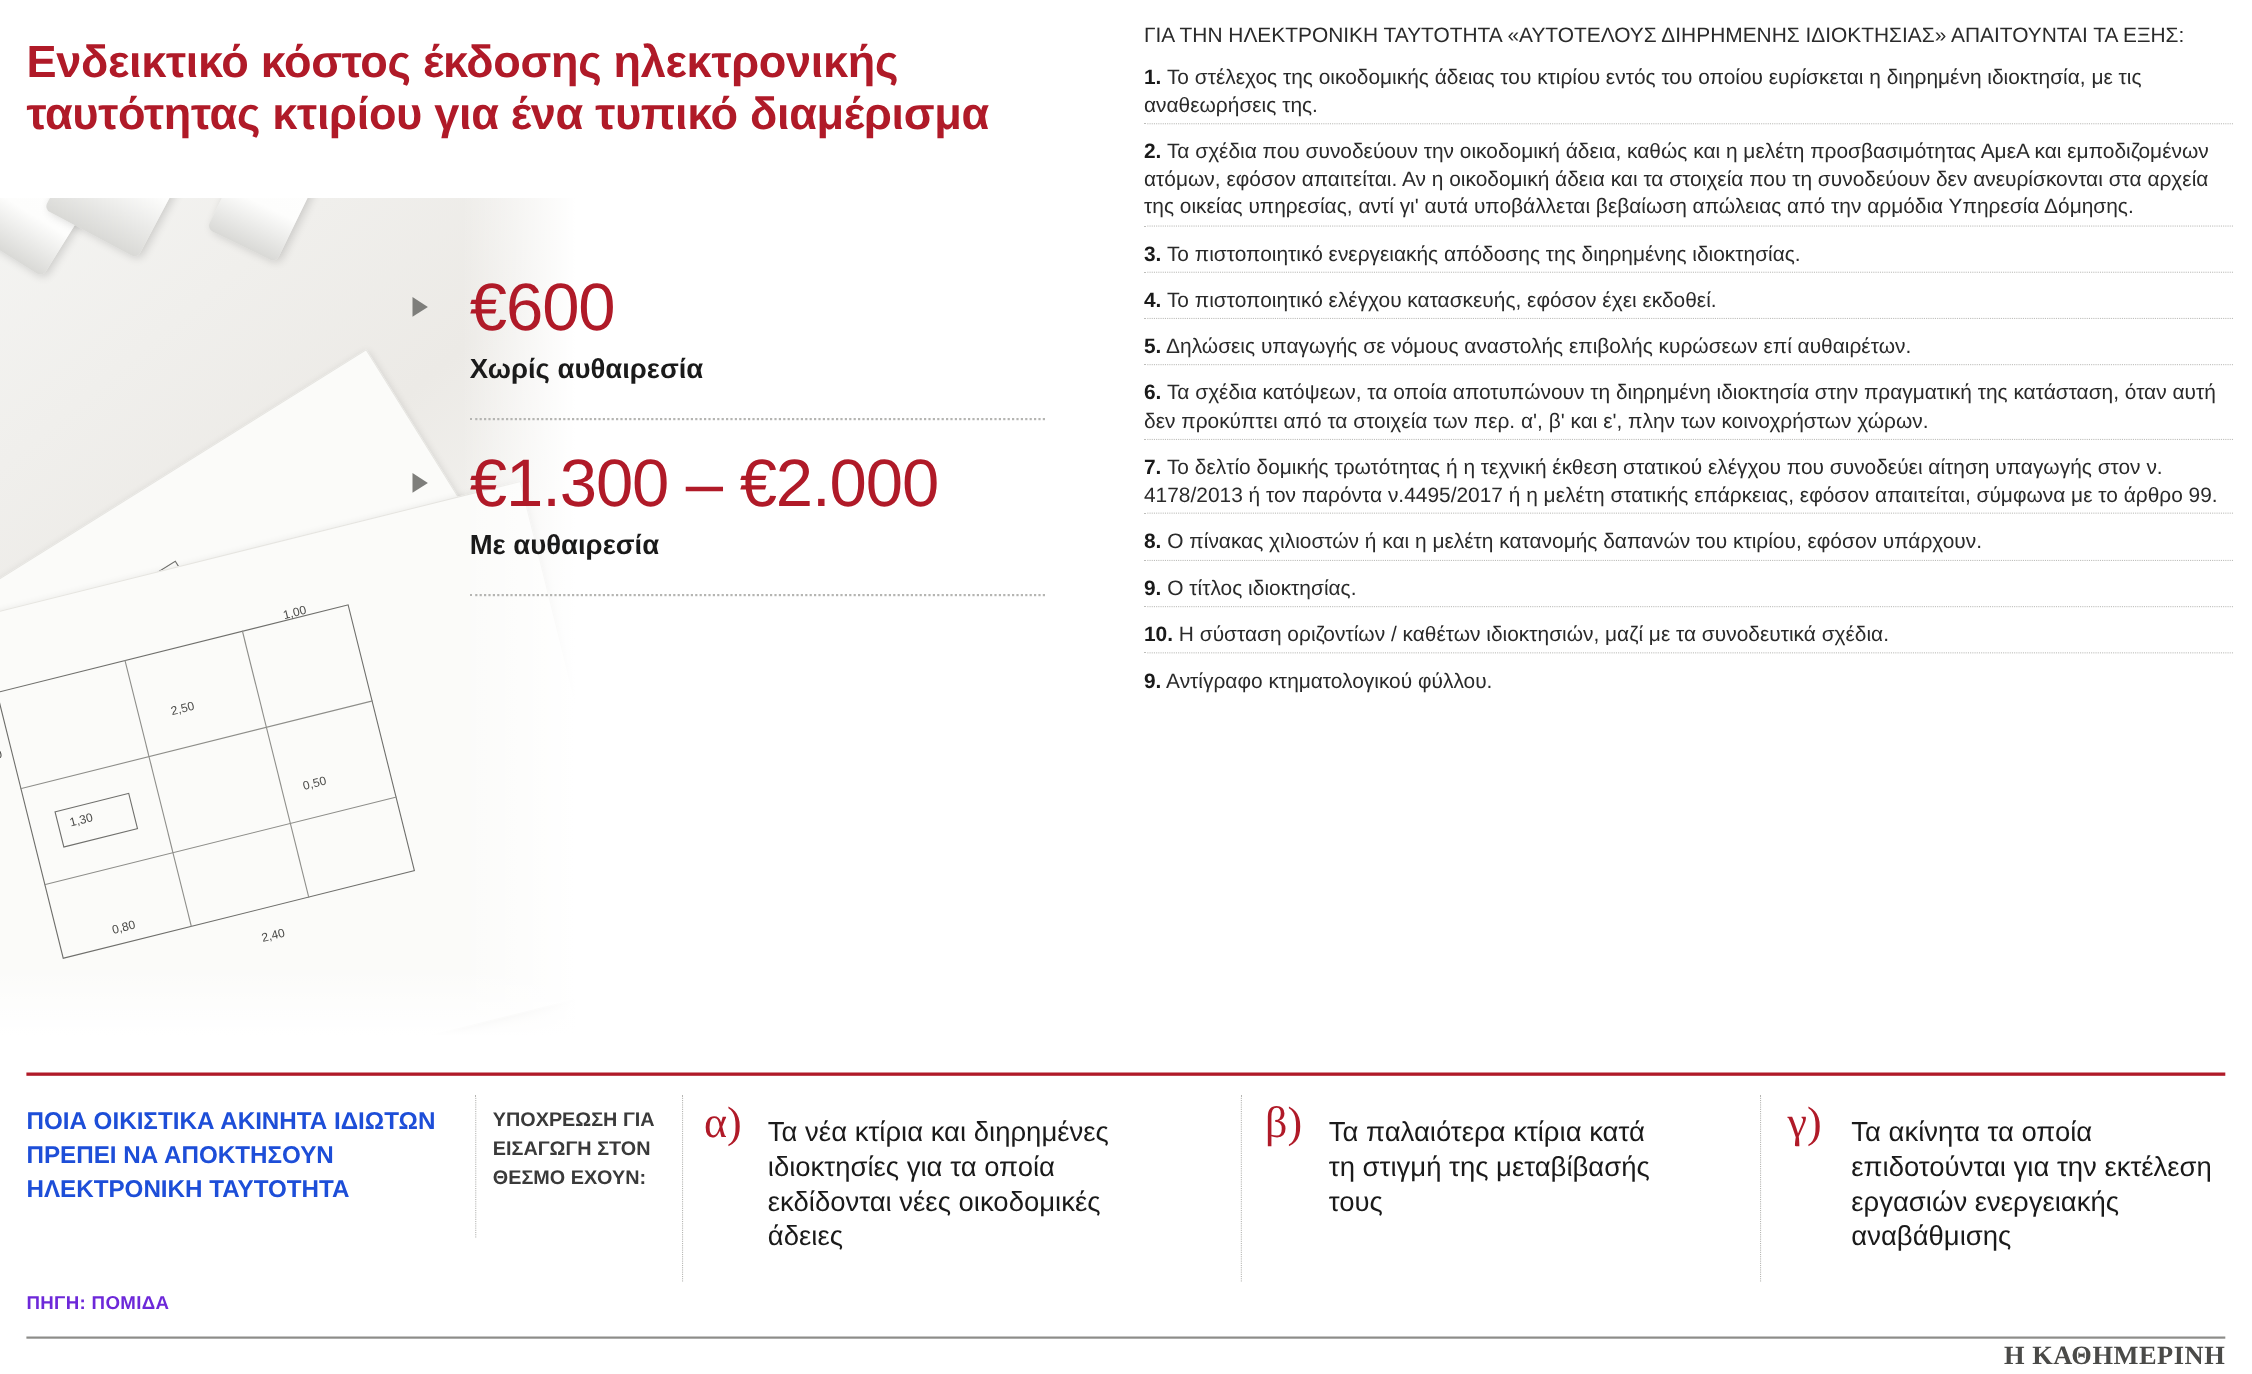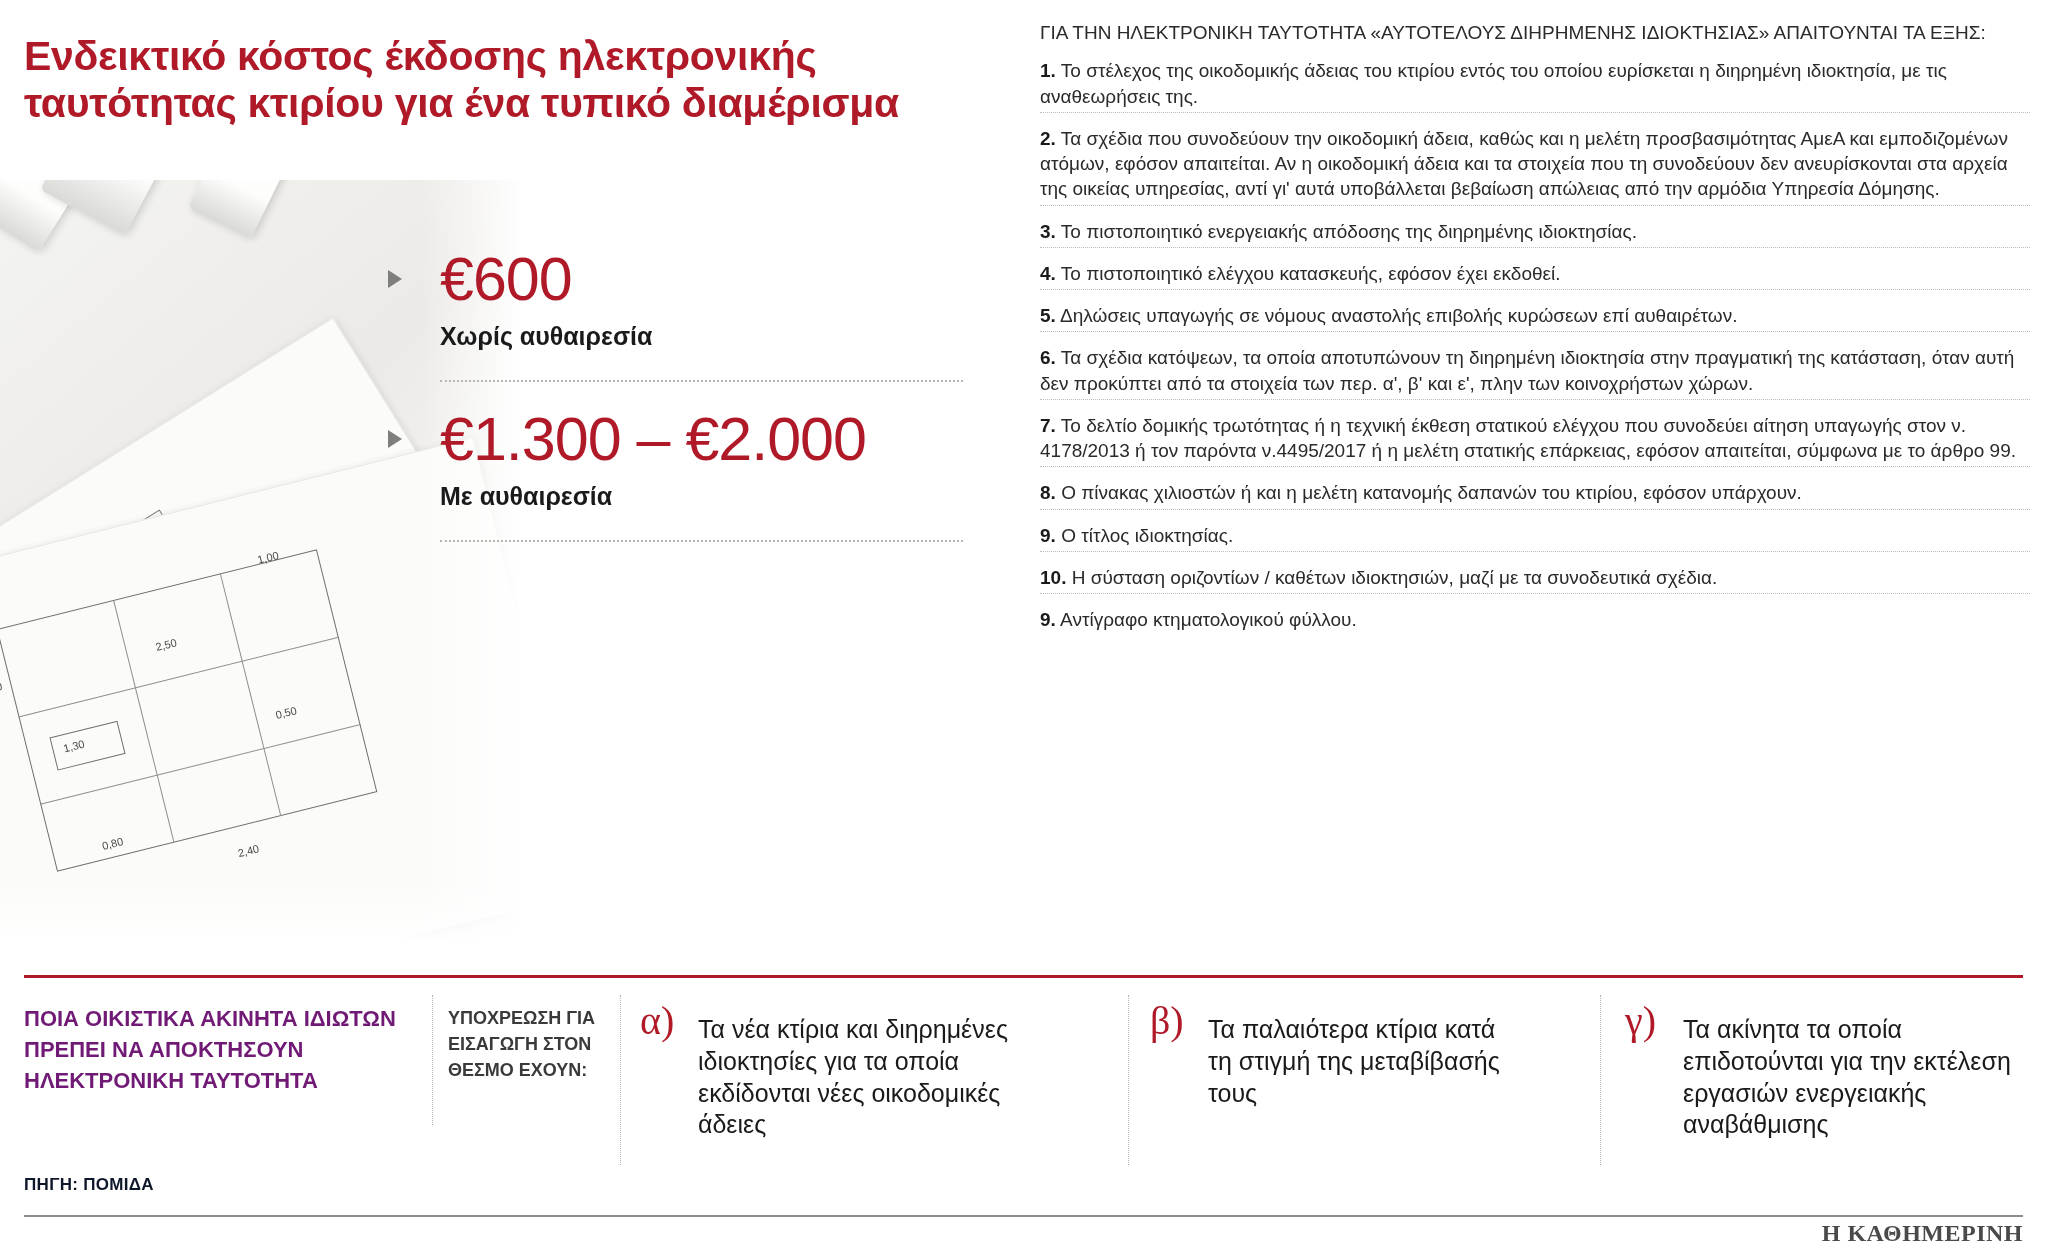--- a/index.html
+++ b/index.html
@@ -108,21 +108,21 @@
     background: linear-gradient(90deg, rgba(255,255,255,0), #ffffff 86%);
   }
   #blueprint-photo .fade-bottom {
     position: absolute; left: 0; bottom: 0; height: 70px; width: 100%;
     background: linear-gradient(180deg, rgba(255,255,255,0), #ffffff 88%);
   }
 
   
   #cost-list {
     position: absolute;
-    left: 388px; top: 248px;
+    left: 375px; top: 248px;
     width: 575px;
   }
   .cost-row { position: relative; padding-left: 52px; }
   .cost-row .bullet {
     position: absolute;
     left: 0; top: 22px;
     width: 0; height: 0;
     border-left: 14px solid #7e7e7b;
     border-top: 9px solid transparent;
     border-bottom: 9px solid transparent;
@@ -192,21 +192,21 @@
     width: 2047px;
     height: 200px;
   }
   #bottom-heading {
     position: absolute;
     left: 24px; top: 13px;
     width: 420px;
     font-size: 22px;
     font-weight: bold;
     line-height: 1.42;
-    color: #701a75;
+    color: #1d4ed8;
   }
   #bottom-obligation {
     position: absolute;
     left: 448px; top: 15px;
     width: 170px;
     font-size: 18px;
     font-weight: bold;
     line-height: 1.45;
     color: #3a3a3a;
   }
@@ -242,21 +242,21 @@
   #vsep1 { left: 620px; }
   #vsep2 { left: 1128px; }
   #vsep3 { left: 1600px; }
   #vsep0 { left: 432px; height: 130px; }
 
   #source-note {
     position: absolute;
     left: 24px; top: 1175px;
     font-size: 17px;
     font-weight: bold;
-    color: #0f172a;
+    color: #6d28d9;
     letter-spacing: 0.3px;
   }
   #footer-rule {
     position: absolute;
     left: 24px; top: 1215px;
     width: 1999px;
     border-top: 2px solid #8c8c89;
   }
   #brand {
     position: absolute;

